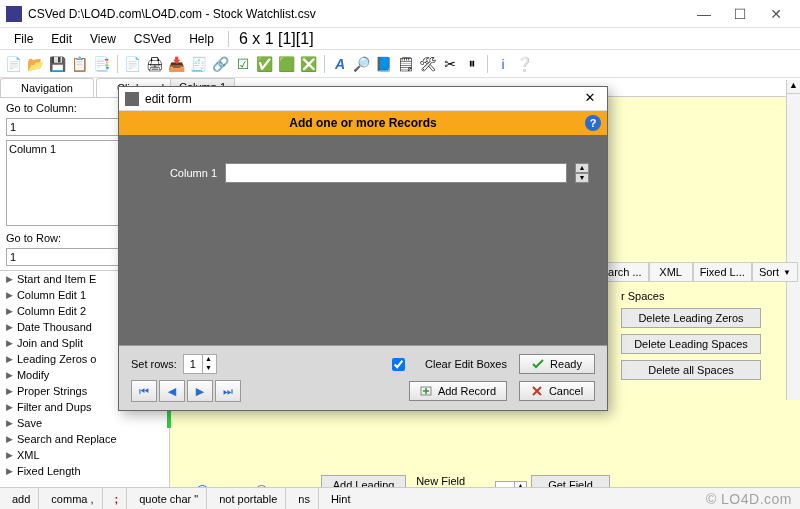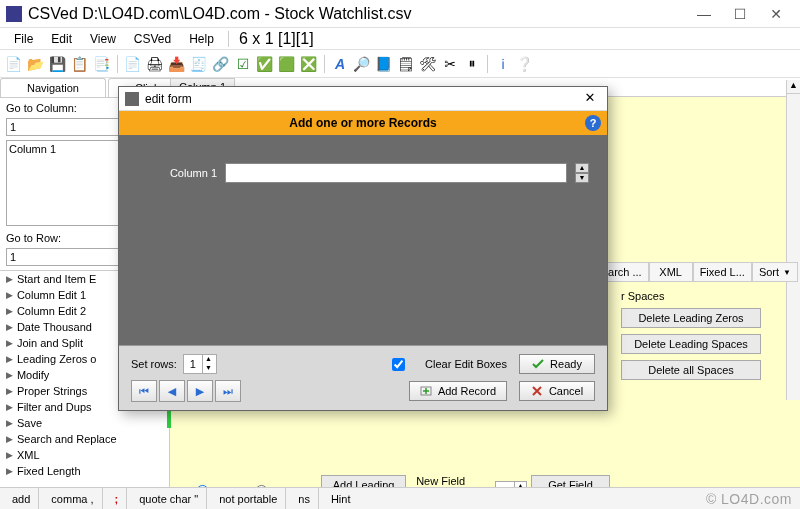--- a/index.html
+++ b/index.html
@@ -1,32 +1,32 @@
 <!DOCTYPE html>
 <html><head>
 <meta charset="utf-8">
 <style>
 * { box-sizing: border-box; margin: 0; padding: 0; }
 body { font-family: 'Segoe UI', Tahoma, sans-serif; font-size: 11px; background: #fff; width: 800px; height: 509px; overflow: hidden; position: relative; color: #000; }
 .titlebar { height: 28px; display: flex; align-items: center; padding: 0 6px; border-bottom: 1px solid #e0e0e0; }
 .titlebar .app-icon { width: 16px; height: 16px; background: #3a3a8a; margin-right: 6px; display:inline-block; }
-.titlebar .title { flex: 1; font-size: 16px; }
+.titlebar .title { flex: 1; font-size: 12px; }
 .winbtns { display: flex; gap: 0; }
 .winbtn { width: 36px; height: 22px; display: flex; align-items: center; justify-content: center; font-size: 14px; color: #555; }
 .menubar { height: 22px; display: flex; align-items: center; padding: 0 6px; gap: 2px; border-bottom: 1px solid #e0e0e0; font-size: 12px;}
 .menuitem { padding: 2px 8px; }
 .menu-sep { width:1px; height:16px; background:#ccc; margin:0 4px;}
 .pos-indicator { margin-left: 4px; font-size: 16px; }
 .toolbar { height: 28px; display: flex; align-items: center; padding: 0 4px; gap: 2px; border-bottom: 1px solid #e0e0e0; }
 .tb-btn { width: 20px; height: 20px; display:flex; align-items:center; justify-content:center; font-size: 14px; }
 .tb-sep { width:1px; height:18px; background:#ccc; margin:0 3px;}
 .main { position: relative; height: calc(509px - 28px - 22px - 28px - 22px); display: flex; }
 .leftpanel { width: 170px; border-right: 1px solid #ccc; display:flex; flex-direction: column;}
 .lp-tabs { display:flex; border-bottom:1px solid #ccc; }
-.lp-tab { padding:3px 26px; border:1px solid #ccc; border-bottom:none; background:#fff; margin-right:2px; border-radius: 3px 3px 0 0; font-size: 11px;}
+.lp-tab { padding:3px 20px; border:1px solid #ccc; border-bottom:none; background:#fff; margin-right:2px; border-radius: 3px 3px 0 0; font-size: 11px;}
 .lp-tab.active { background:#fff; }
 .lp-label { padding:4px 6px 2px 6px; }
 .lp-row { display:flex; padding: 2px 6px; gap:4px; align-items:center;}
 .lp-input { flex:1; border:1px solid #aaa; height:18px; padding:0 3px; font-size:11px; background:#fff;}
 .lp-btn { width:22px; height:18px; border:1px solid #aaa; background:#eaeaea; text-align:center; line-height:16px;}
 .col-list { margin:2px 6px; border:1px solid #aaa; height:86px; background:#fff; padding:2px; overflow:auto;}
 .action-list-wrap { margin: 2px 0 0 0; border-top:1px solid #ccc; flex:1; overflow:auto; background:#fff;}
 .action-item { display:flex; align-items:center; padding:1px 4px; border-bottom: none; white-space:nowrap; overflow:hidden; text-overflow:ellipsis; height:16px;}
 .action-item .chev { margin:0 4px 0 2px; color:#666; font-size:9px;}
 .content-top { display:flex; border-bottom:1px solid #ccc;}

